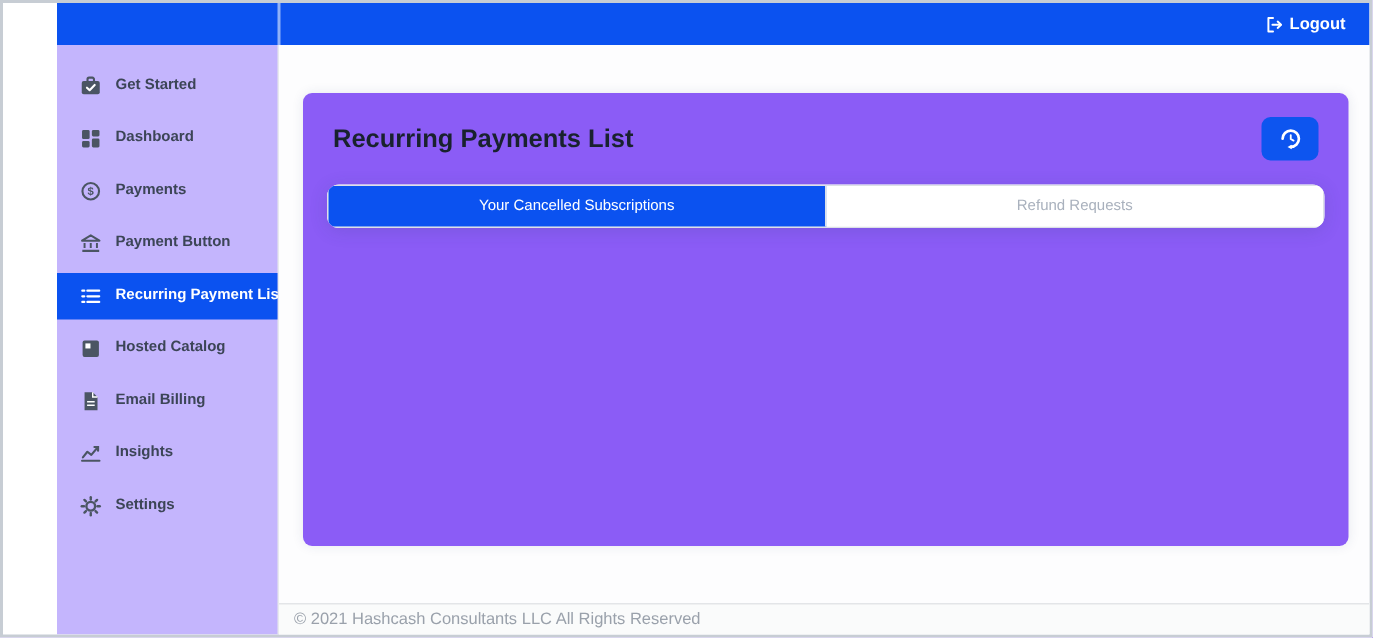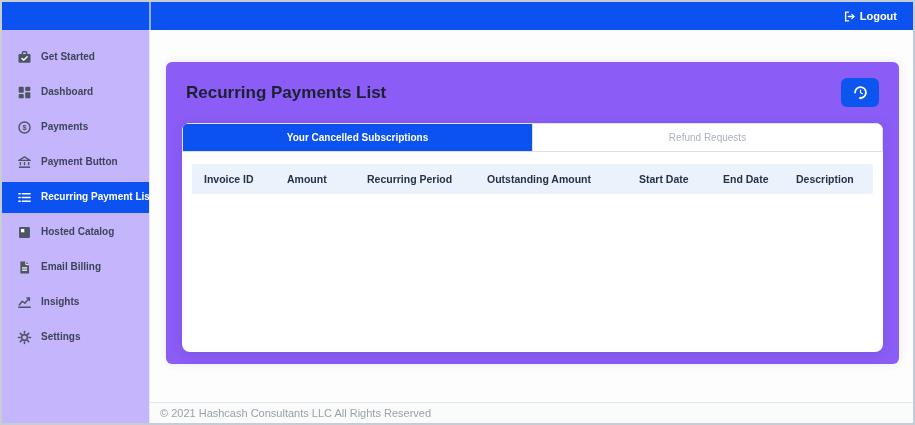--- a/index.html
+++ b/index.html
@@ -5,20 +5,21 @@
   html,body{margin:0;padding:0;background:#eef0f2;}
   *{box-sizing:border-box;}
   .frame{
     width:915px;height:425px;
     border:2px solid #c7cdd4;
     background:#fff;
     display:flex;flex-direction:column;
     font-family:"Liberation Sans", sans-serif;
     overflow:hidden;
     position:relative;
+    padding-left:36px;
   }
   
   .topbar{
     height:28px;flex:0 0 28px;
     background:#0b52f0;
     display:flex;align-items:center;justify-content:flex-end;
     padding-right:10px;position:relative;
   }
   .topbar-divider{position:absolute;left:147px;top:0;bottom:0;width:2px;background:rgba(255,255,255,.55);}
   .logout{
@@ -64,21 +65,21 @@
     background:#fff;border-radius:8px;overflow:hidden;
     box-shadow:0 2px 12px rgba(40,60,110,.16);
   }
   .tabs{display:flex;border:1px solid #dce0e6;border-radius:3px 3px 0 0;}
   .tab{
     flex:1;height:27px;display:flex;align-items:center;justify-content:center;
     font-size:10px;color:#a9b1bd;background:#fff;border:none;border-right:1px solid #dce0e6;
     cursor:pointer;white-space:nowrap;font-family:inherit;
   }
   .tab:last-child{border-right:none;}
-  .tab.active{background:#0b52f0;color:#fff;font-weight:700;}
+  .tab.active{background:#0b52f0;color:#fff;font-weight:400;}
   .table-wrap{padding:12px 10px 0;}
   .thead{
     display:grid;grid-template-columns:83px 80px 120px 152px 84px 73px 1fr;
     background:#ebf2fb;height:30px;align-items:center;border-radius:2px;
   }
   .th{font-size:10.5px;font-weight:700;color:#24324a;padding-left:12px;white-space:nowrap;}
   .tbody{height:158px;}
   .footer{
     height:21px;flex:0 0 21px;background:#fafbfb;border-top:1px solid #e3e5e8;
     display:flex;align-items:center;padding-left:10px;
@@ -232,32 +233,20 @@
               </span>
             </button>
           </div>
 
           <div class="inner-card">
             <div class="tabs">
               <button class="tab active">Your Cancelled Subscriptions</button>
               <button class="tab">Refund Requests</button>
             </div>
 
-            <div class="table-wrap">
-              <div class="thead">
-                <div class="th">Invoice ID</div>
-                <div class="th">Amount</div>
-                <div class="th">Recurring Period</div>
-                <div class="th">Outstanding Amount</div>
-                <div class="th">Start Date</div>
-                <div class="th">End Date</div>
-                <div class="th">Description</div>
-              </div>
-              <div class="tbody"></div>
-            </div>
           </div>
 
         </div>
       </div>
 
       <div class="footer">
         <span>© 2021 Hashcash Consultants LLC All Rights Reserved</span>
       </div>
     </div>
 

